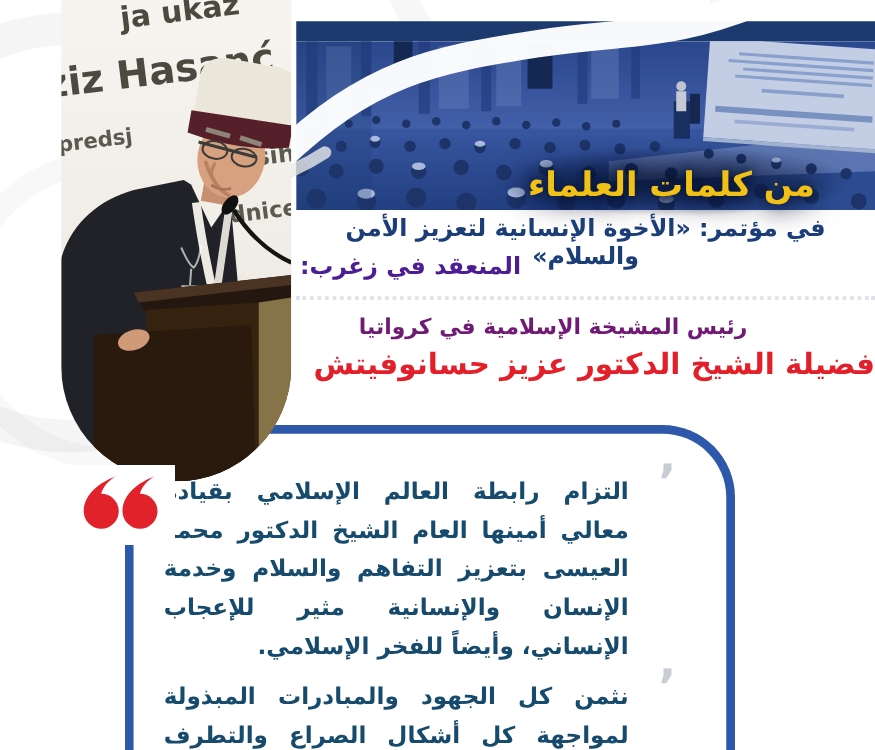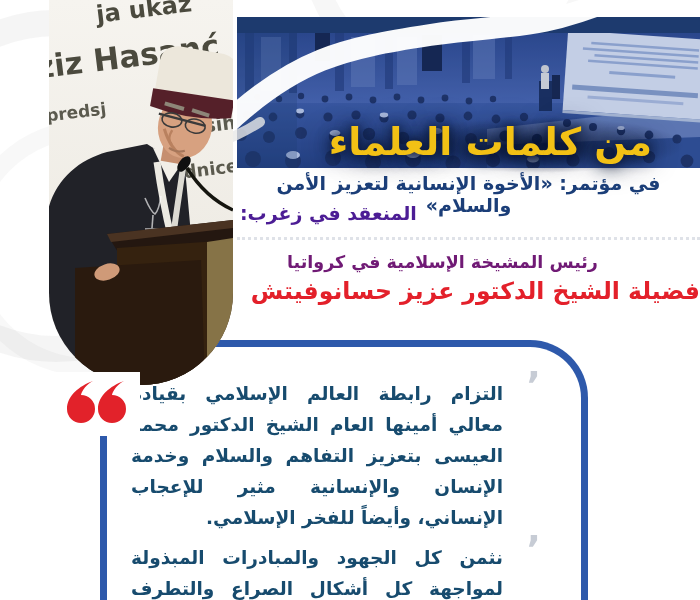--- a/index.html
+++ b/index.html
@@ -15,21 +15,21 @@
   .wm1{width:300px;height:300px;left:-120px;top:10px;}
   .wm2{width:220px;height:220px;left:-40px;top:120px;border-width:18px;border-color:rgba(120,120,118,0.05);}
   .wm3{width:260px;height:260px;left:300px;top:-210px;border-width:22px;border-color:rgba(120,120,118,0.06);}
 
   
   .banner{left:237px;top:17px;width:463px;height:151px;z-index:2;}
   .banner .navybar{position:absolute;left:0;top:0;width:100%;height:16px;background:#1d3a6e;}
   .banner .scene{position:absolute;left:0;top:16px;width:463px;height:135px;}
   .banner-heading{
     position:absolute;right:48px;bottom:4px;z-index:3;
-    color:#f2c115;font-size:38px;font-weight:800;direction:rtl;white-space:nowrap;
+    color:#f2c115;font-size:27px;font-weight:800;direction:rtl;white-space:nowrap;
     text-shadow:0 2px 16px rgba(10,22,52,.95),0 0 28px rgba(10,22,52,.85),0 0 8px rgba(10,22,52,.7);
   }
   .heading-shadow{
     position:absolute;right:10px;bottom:-6px;width:300px;height:58px;z-index:2;
     background:radial-gradient(ellipse at center,rgba(11,22,50,.8) 0%,rgba(11,22,50,0) 68%);
   }
   .swoosh{left:180px;top:-10px;width:520px;height:200px;z-index:3;pointer-events:none;}
 
   
   .intro-line1{left:240px;right:3px;top:172px;direction:rtl;text-align:center;

